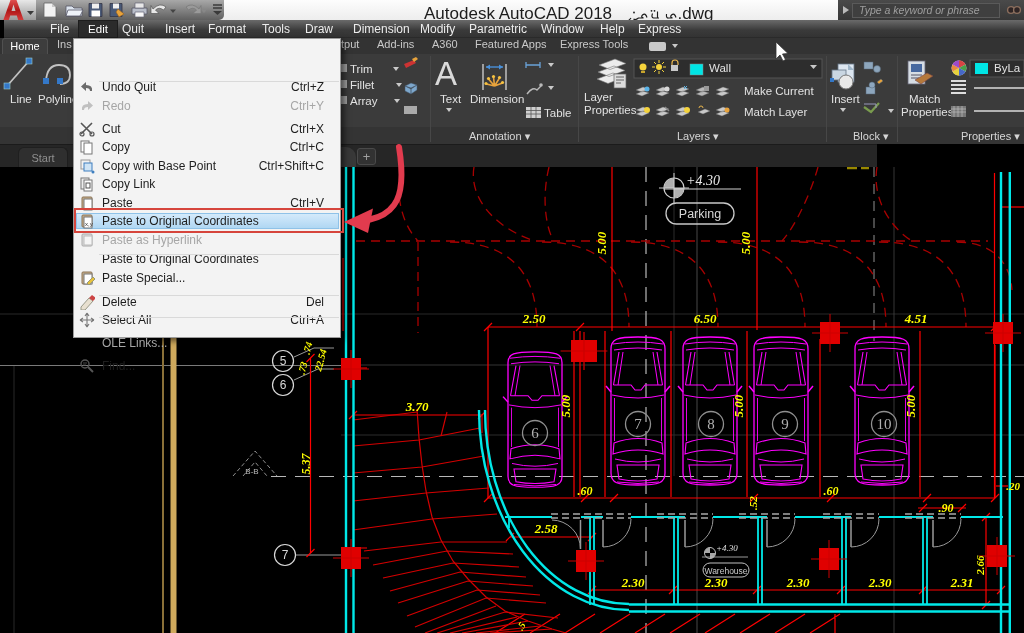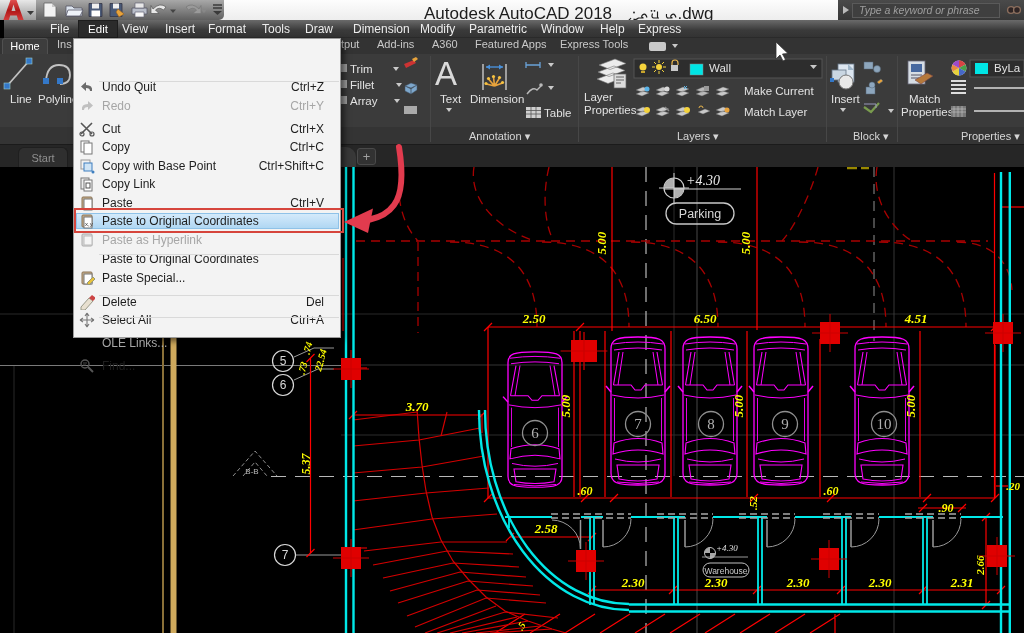--- a/index.html
+++ b/index.html
@@ -23,21 +23,21 @@
   #ribbontabs { left:0; top:38px; width:1024px; height:16px; background:#333333; }
   .rtab { position:absolute; top:0; height:16px; font-size:11px; color:#c9c9c9; }
   #hometab { position:absolute; left:2px; top:0; width:46px; height:16px; background:#3d3d3d; border:1px solid #505050; border-bottom:none; color:#fff; text-align:center; line-height:15px; font-size:11px; border-radius:3px 3px 0 0; }
 
   
   #ribbon { left:0; top:54px; width:1024px; height:90px; background:#3b3b3b; border-bottom:1px solid #2c2c2c; }
   .rsep { position:absolute; top:2px; width:1px; height:86px; background:#2e2e2e; border-right:1px solid #474747; }
   .rlabel { position:absolute; top:76px; height:13px; font-size:11px; color:#d6d6d6; white-space:nowrap; }
 
   
-  #filetabs { left:0; top:144px; width:1024px; height:23px; background:#262626; border-top:1px solid #1b1b1b; }
+  #filetabs { left:0; top:144px; width:877px; height:23px; background:#262626; border-top:1px solid #1b1b1b; }
   #starttab { position:absolute; left:18px; top:2px; width:50px; height:21px; background:#2f2f2f; color:#8f8f8f; font-size:11px; text-align:center; line-height:20px; border-radius:6px 6px 0 0; border:1px solid #1f1f1f; border-bottom:none; }
   #dwgtabend { position:absolute; left:336px; top:2px; width:20px; height:21px; background:#383838; border-radius:0 10px 0 0; }
   #plusbtn { position:absolute; left:357px; top:3px; width:19px; height:17px; background:#323232; border:1px solid #4a4a4a; border-radius:3px; color:#a0a0a0; text-align:center; line-height:15px; font-size:13px; }
 
   
   #canvas { left:0; top:167px; width:1024px; height:466px; background:#000; }
 
   
   #menu { left:73px; top:38px; width:268px; height:300px; background:#f3f3f3; border:1px solid #9b9b9b; box-shadow:3px 3px 6px rgba(0,0,0,0.55); }
   .mi { position:absolute; left:1px; width:264px; height:19px; font-size:12px; color:#1e1e1e;margin-top:36px; }
@@ -117,21 +117,21 @@
   <div id="searchbox">Type a keyword or phrase</div>
   <svg class="abs" style="left:168px;top:3px" width="16" height="14" viewBox="0 0 16 14">
     <circle cx="5" cy="7" r="3.4" fill="#2f2525" stroke="#8c6f5e" stroke-width="1.4"></circle>
     <circle cx="11" cy="7" r="3.4" fill="#2f2525" stroke="#8c6f5e" stroke-width="1.4"></circle>
   </svg>
 </div>
 
 <div class="abs" id="menubar">
   <span class="mitem" style="left:46px">File</span>
   <div id="edititem">Edit</div>
-  <span class="mitem" style="left:118px">View</span>
+  <span class="mitem" style="left:118px">Quit</span>
   <span class="mitem" style="left:161px">Insert</span>
   <span class="mitem" style="left:204px">Format</span>
   <span class="mitem" style="left:258px">Tools</span>
   <span class="mitem" style="left:301px">Draw</span>
   <span class="mitem" style="left:349px">Dimension</span>
   <span class="mitem" style="left:416px">Modify</span>
   <span class="mitem" style="left:465px">Parametric</span>
   <span class="mitem" style="left:537px">Window</span>
   <span class="mitem" style="left:596px">Help</span>
   <span class="mitem" style="left:634px">Express</span>

